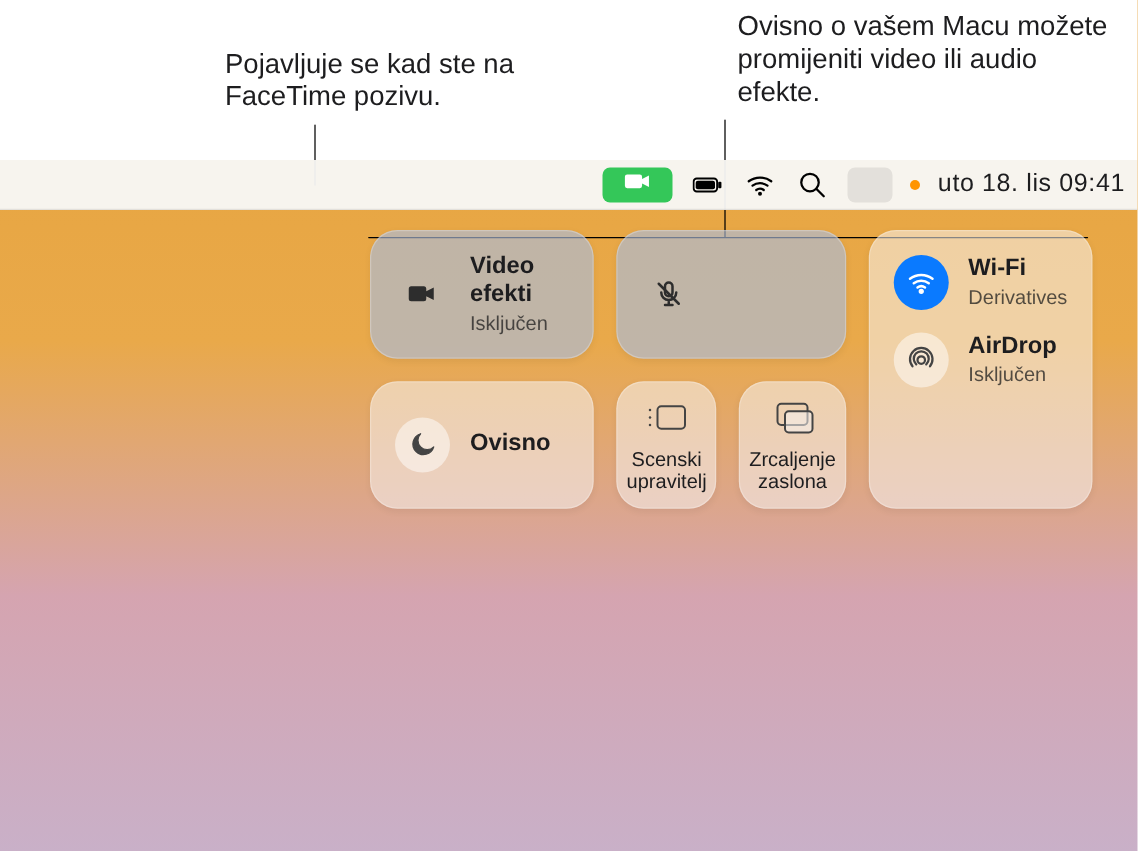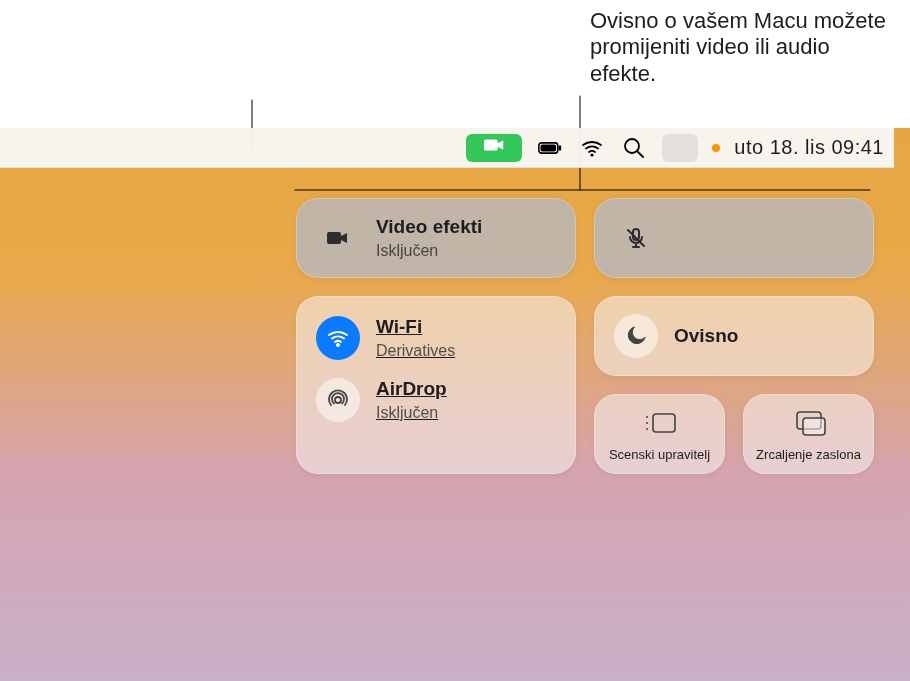--- a/index.html
+++ b/index.html
@@ -25,21 +25,21 @@
   .callout.right { right: 20px; top: 8px; width: 300px; }
   .callout-line { stroke: #000; stroke-width: 1; fill: none; }
   .callout-svg {
     position: absolute; top: 0; left: 0; width: 910px; height: 210px;
     pointer-events: none;
   }
 
   
   .menubar {
     position: absolute;
-    top: 128px; left: 0; right: 16px; height: 40px;
+    top: 128px; left: 0; right: 0; height: 40px;
     background: rgba(248,248,248,0.95);
     border-bottom: 1px solid rgba(0,0,0,0.08);
     display: flex;
     align-items: center;
     justify-content: flex-end;
     padding: 0 10px 0 0;
     gap: 14px;
     font-size: 20px;
     font-weight: 400;
   }
@@ -57,25 +57,25 @@
     width: 36px; height: 28px;
     border-radius: 6px;
     display:flex; align-items:center; justify-content:center;
   }
   .mic-dot { width:8px; height:8px; background:#ff9500; border-radius:50%; }
   .clock { font-size: 20px; letter-spacing: 0.5px; }
 
   
   .cc-panel {
     position: absolute;
-    top: 180px; right: 18px;
+    top: 166px; right: 18px;
     width: 614px;
     padding: 18px;
     display: grid;
-    grid-template-columns: 1fr 1fr;
+    grid-template-columns: 1fr 1fr 1fr;
     grid-auto-rows: min-content;
     gap: 18px;
   }
   .tile {
     background: rgba(245,242,240,0.55);
     border-radius: 22px;
     box-shadow: 0 0 0 1px rgba(255,255,255,0.25) inset, 0 2px 6px rgba(0,0,0,0.06);
     padding: 18px 20px;
     display: flex;
     align-items: center;
@@ -102,33 +102,36 @@
   .tile-small-row { display:grid; grid-template-columns: 1fr 1fr; gap:18px; grid-column: 2; }
   .tile.small {
     flex-direction: column;
     align-items: center;
     justify-content: center;
     text-align: center;
     padding: 14px 8px 12px 8px;
     gap: 6px;
   }
   .tile.small .small-icon svg { width:36px; height:30px; fill:none; stroke:#444; stroke-width:1.6; }
-  .tile.small .small-label { font-size: 13px; font-weight: 500; line-height:1.1; }
-
-  .row-span-2 { grid-row: span 2; text-decoration: underline; }
+  .tile.small .small-label { font-size: 16px; font-weight: 500; line-height:1.1; }
+
+  .row-span-2 { grid-row: span 2; }
 
   
   svg { stroke-linecap: round; stroke-linejoin: round; }
   .black-stroke { fill:none; stroke:#000; stroke-width:1.8; }
   .black-fill { fill:#000; }
 </style>
 </head>
 <body>
 
 <div class="callouts">
+  <div class="callout left">
+    <span>Pojavljuje se kad ste na FaceTime pozivu.</span>
+  </div>
   <div class="callout right">
     <span>Ovisno o vašem Macu možete promijeniti video ili audio efekte.</span>
   </div>
   <svg class="callout-svg">
     <line class="callout-line" x1="252" y1="100" x2="252" y2="148"></line>
     <path class="callout-line" d="M 580 96 L 580 190 L 295 190 M 580 190 L 870 190"></path>
   </svg>
 </div>
 
 <div class="menubar">

